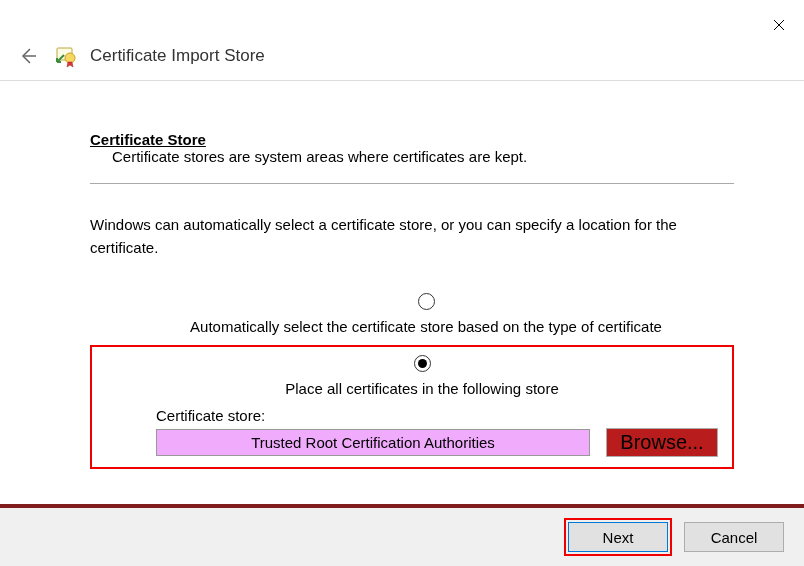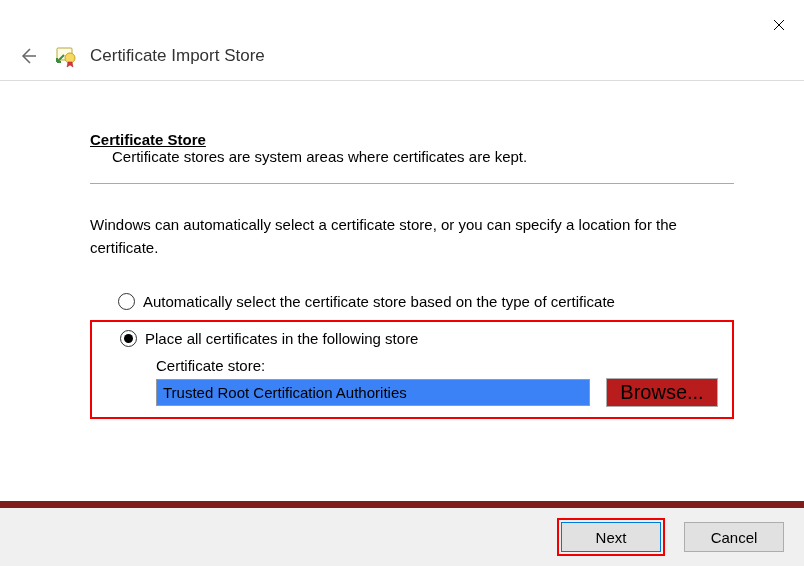--- a/index.html
+++ b/index.html
@@ -90,20 +90,21 @@
     line-height: 1.5;
     margin-bottom: 34px;
   }
   .radio-row {
     display: flex;
     align-items: center;
     gap: 8px;
     font-size: 15px;
     margin-bottom: 5px;
     padding-left: 28px;
+    flex-direction: column;
   }
   .radio-outer {
     width: 17px;
     height: 17px;
     border: 1.5px solid #333;
     border-radius: 50%;
     box-sizing: border-box;
     display: flex;
     align-items: center;
     justify-content: center;
@@ -137,45 +138,46 @@
     gap: 16px;
   }
   .store-input {
     width: 420px;
     height: 25px;
     border: 1px solid #999;
     padding: 0 6px;
     font-size: 15px;
     display: flex;
     align-items: center;
-    background: #3b82f6;
+    background: #f0abfc;
+    justify-content: center;
   }
   .browse-btn {
     width: 110px;
     height: 27px;
     border: 1px solid #adadad;
     background: #b91c1c;
     font-size: 20px;
     display: flex;
     align-items: center;
     justify-content: center;
   }
   .footer {
     position: absolute;
     left: 0;
     right: 0;
     bottom: 0;
     height: 58px;
     background: #f0f0f0;
-    border-top: 7px solid #7f1d1d;
+    border-top: 4px solid #7f1d1d;
     display: flex;
     align-items: center;
     justify-content: flex-end;
     padding-right: 20px;
-    gap: 19px;
+    gap: 12px;
   }
   .btn {
     width: 98px;
     height: 28px;
     border: 1px solid #adadad;
     background: #e1e1e1;
     font-size: 15px;
     display: flex;
     align-items: center;
     justify-content: center;

